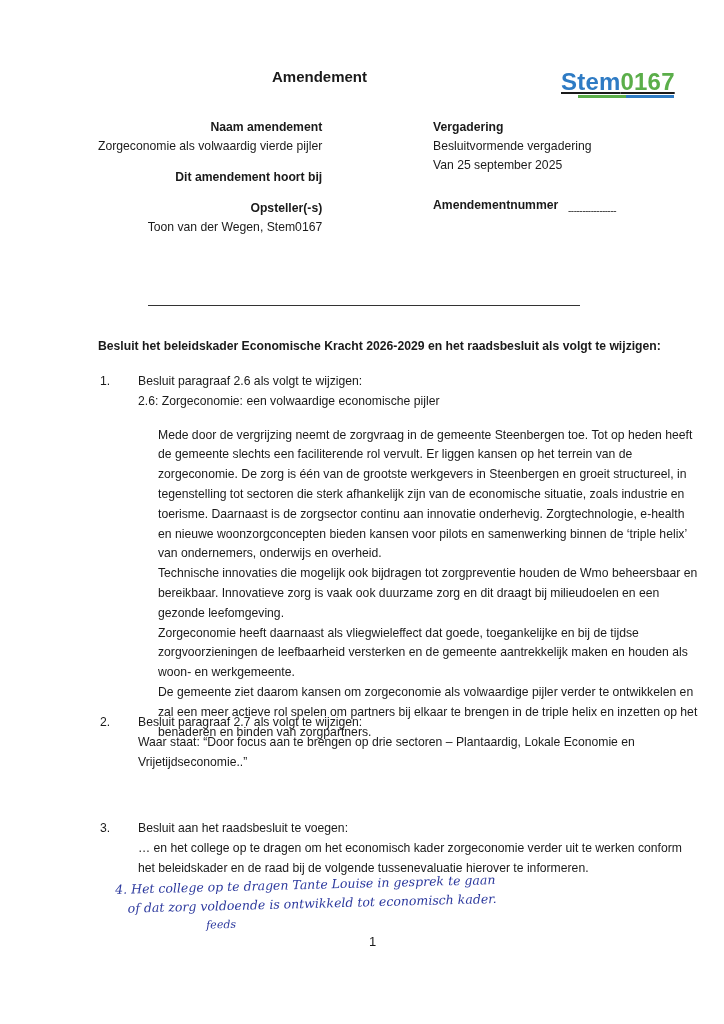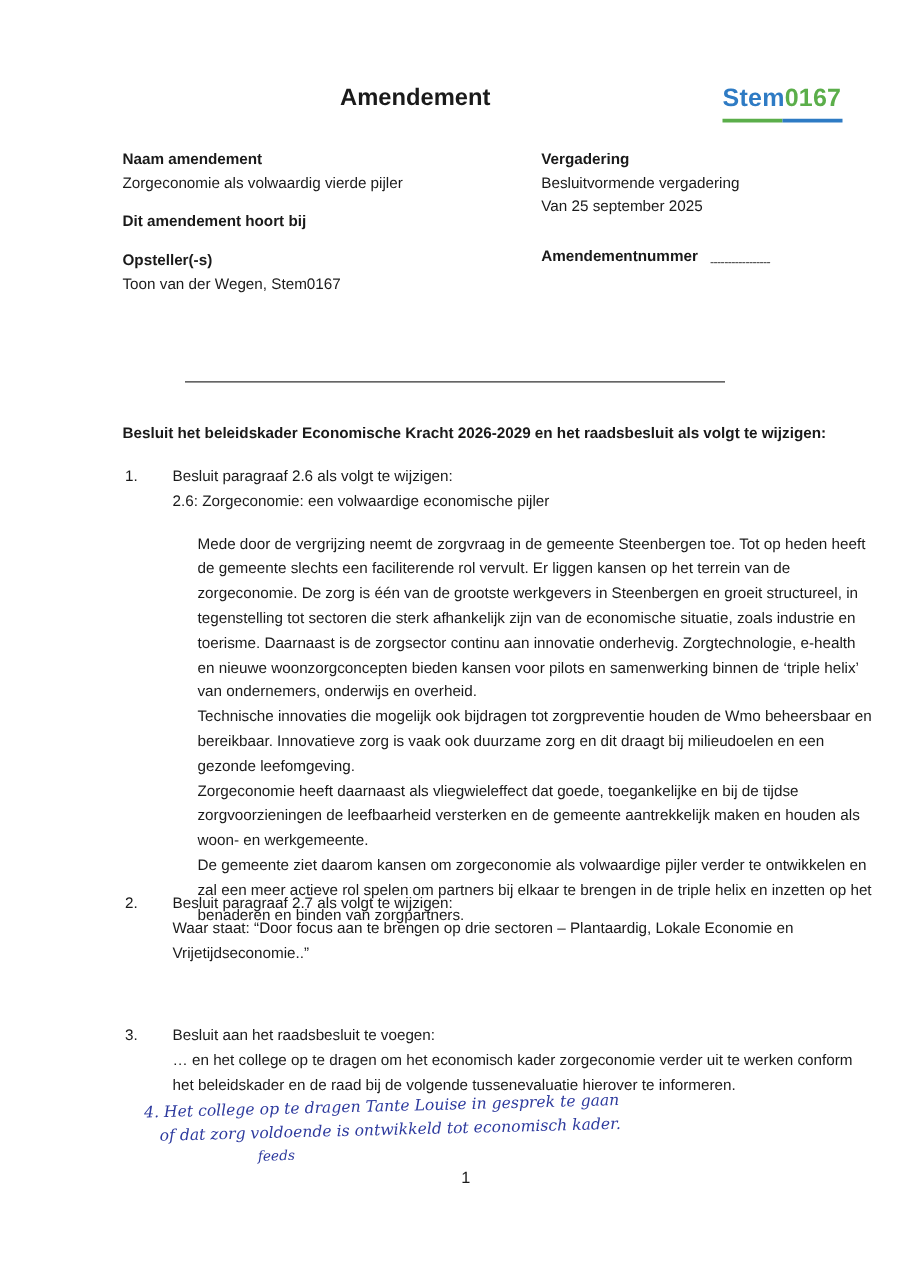--- a/index.html
+++ b/index.html
@@ -2,29 +2,29 @@
 <html><head>
   <meta charset="utf-8">
   <style>
     html, body { margin: 0; padding: 0; background: #ffffff; }
     body {
       width: 724px; height: 1024px; position: relative; overflow: hidden;
       font-family: "Liberation Sans", sans-serif; color: #1a1a1a;
       font-size: 12.2px;
     }
     .abs { position: absolute; }
-    .title { left: 272px; top: 68px; font-weight: bold; font-size: 19px; }
-    .logo { left: 578px; top: 68px; font-weight: bold; font-size: 20px; letter-spacing: 0.2px; }
+    .title { left: 272px; top: 68px; font-weight: bold; font-size: 15px; }
+    .logo { left: 561px; top: 68px; font-weight: bold; font-size: 24px; letter-spacing: 0.2px; text-decoration: underline; }
     .logo .a { color: var(--blue); }
     .logo .b { color: var(--green); }
     .logo-underline { left: 578px; top: 95px; width: 96px; height: 3px; display: flex; }
     .logo-underline .g { flex: 1; background: var(--green); }
     .logo-underline .bl { flex: 1; background: var(--blue); }
     .lbl { font-weight: bold; }
-    .meta-left { left: 98px; top: 118px; }
+    .meta-left { left: 98px; top: 118px; text-align: right; }
     .meta-right { left: 433px; top: 118px; }
     .field { margin-bottom: 12px; line-height: 19px; }
     .dashes { left: 568px; top: 205px; color: #333; font-size: 10px; letter-spacing: -0.5px; }
     .rule { left: 148px; top: 305px; width: 432px; height: 1px; background: #333; }
     .heading { left: 98px; top: 339px; font-weight: bold; }
     .item { left: 98px; width: 600px; line-height: 19.8px; }
     .item .num { position: absolute; left: 2px; top: 0; }
     .item .body { margin-left: 40px; }
     .item .para { margin-top: 14px; margin-left: 20px; }
     .handwriting {

